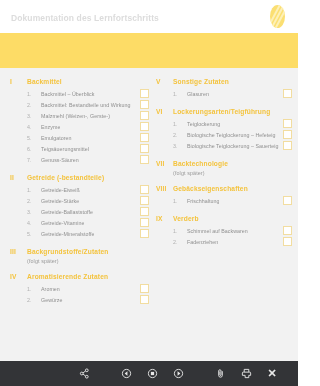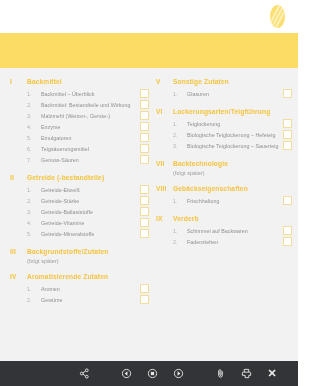--- a/index.html
+++ b/index.html
@@ -115,20 +115,21 @@
 </style>
 </head>
 <body>
 
 <div class="viewer">
 
   <div class="page">
 
     <div class="page-white-top"></div>
 
+    <div class="doc-title">Dokumentation des Lernfortschritts</div>
 
     <div class="logo">
       <div class="streak s1"></div>
       <div class="streak s2"></div>
       <div class="streak s3"></div>
     </div>
 
     <div class="banner"></div>
 
     <div class="body-area">

